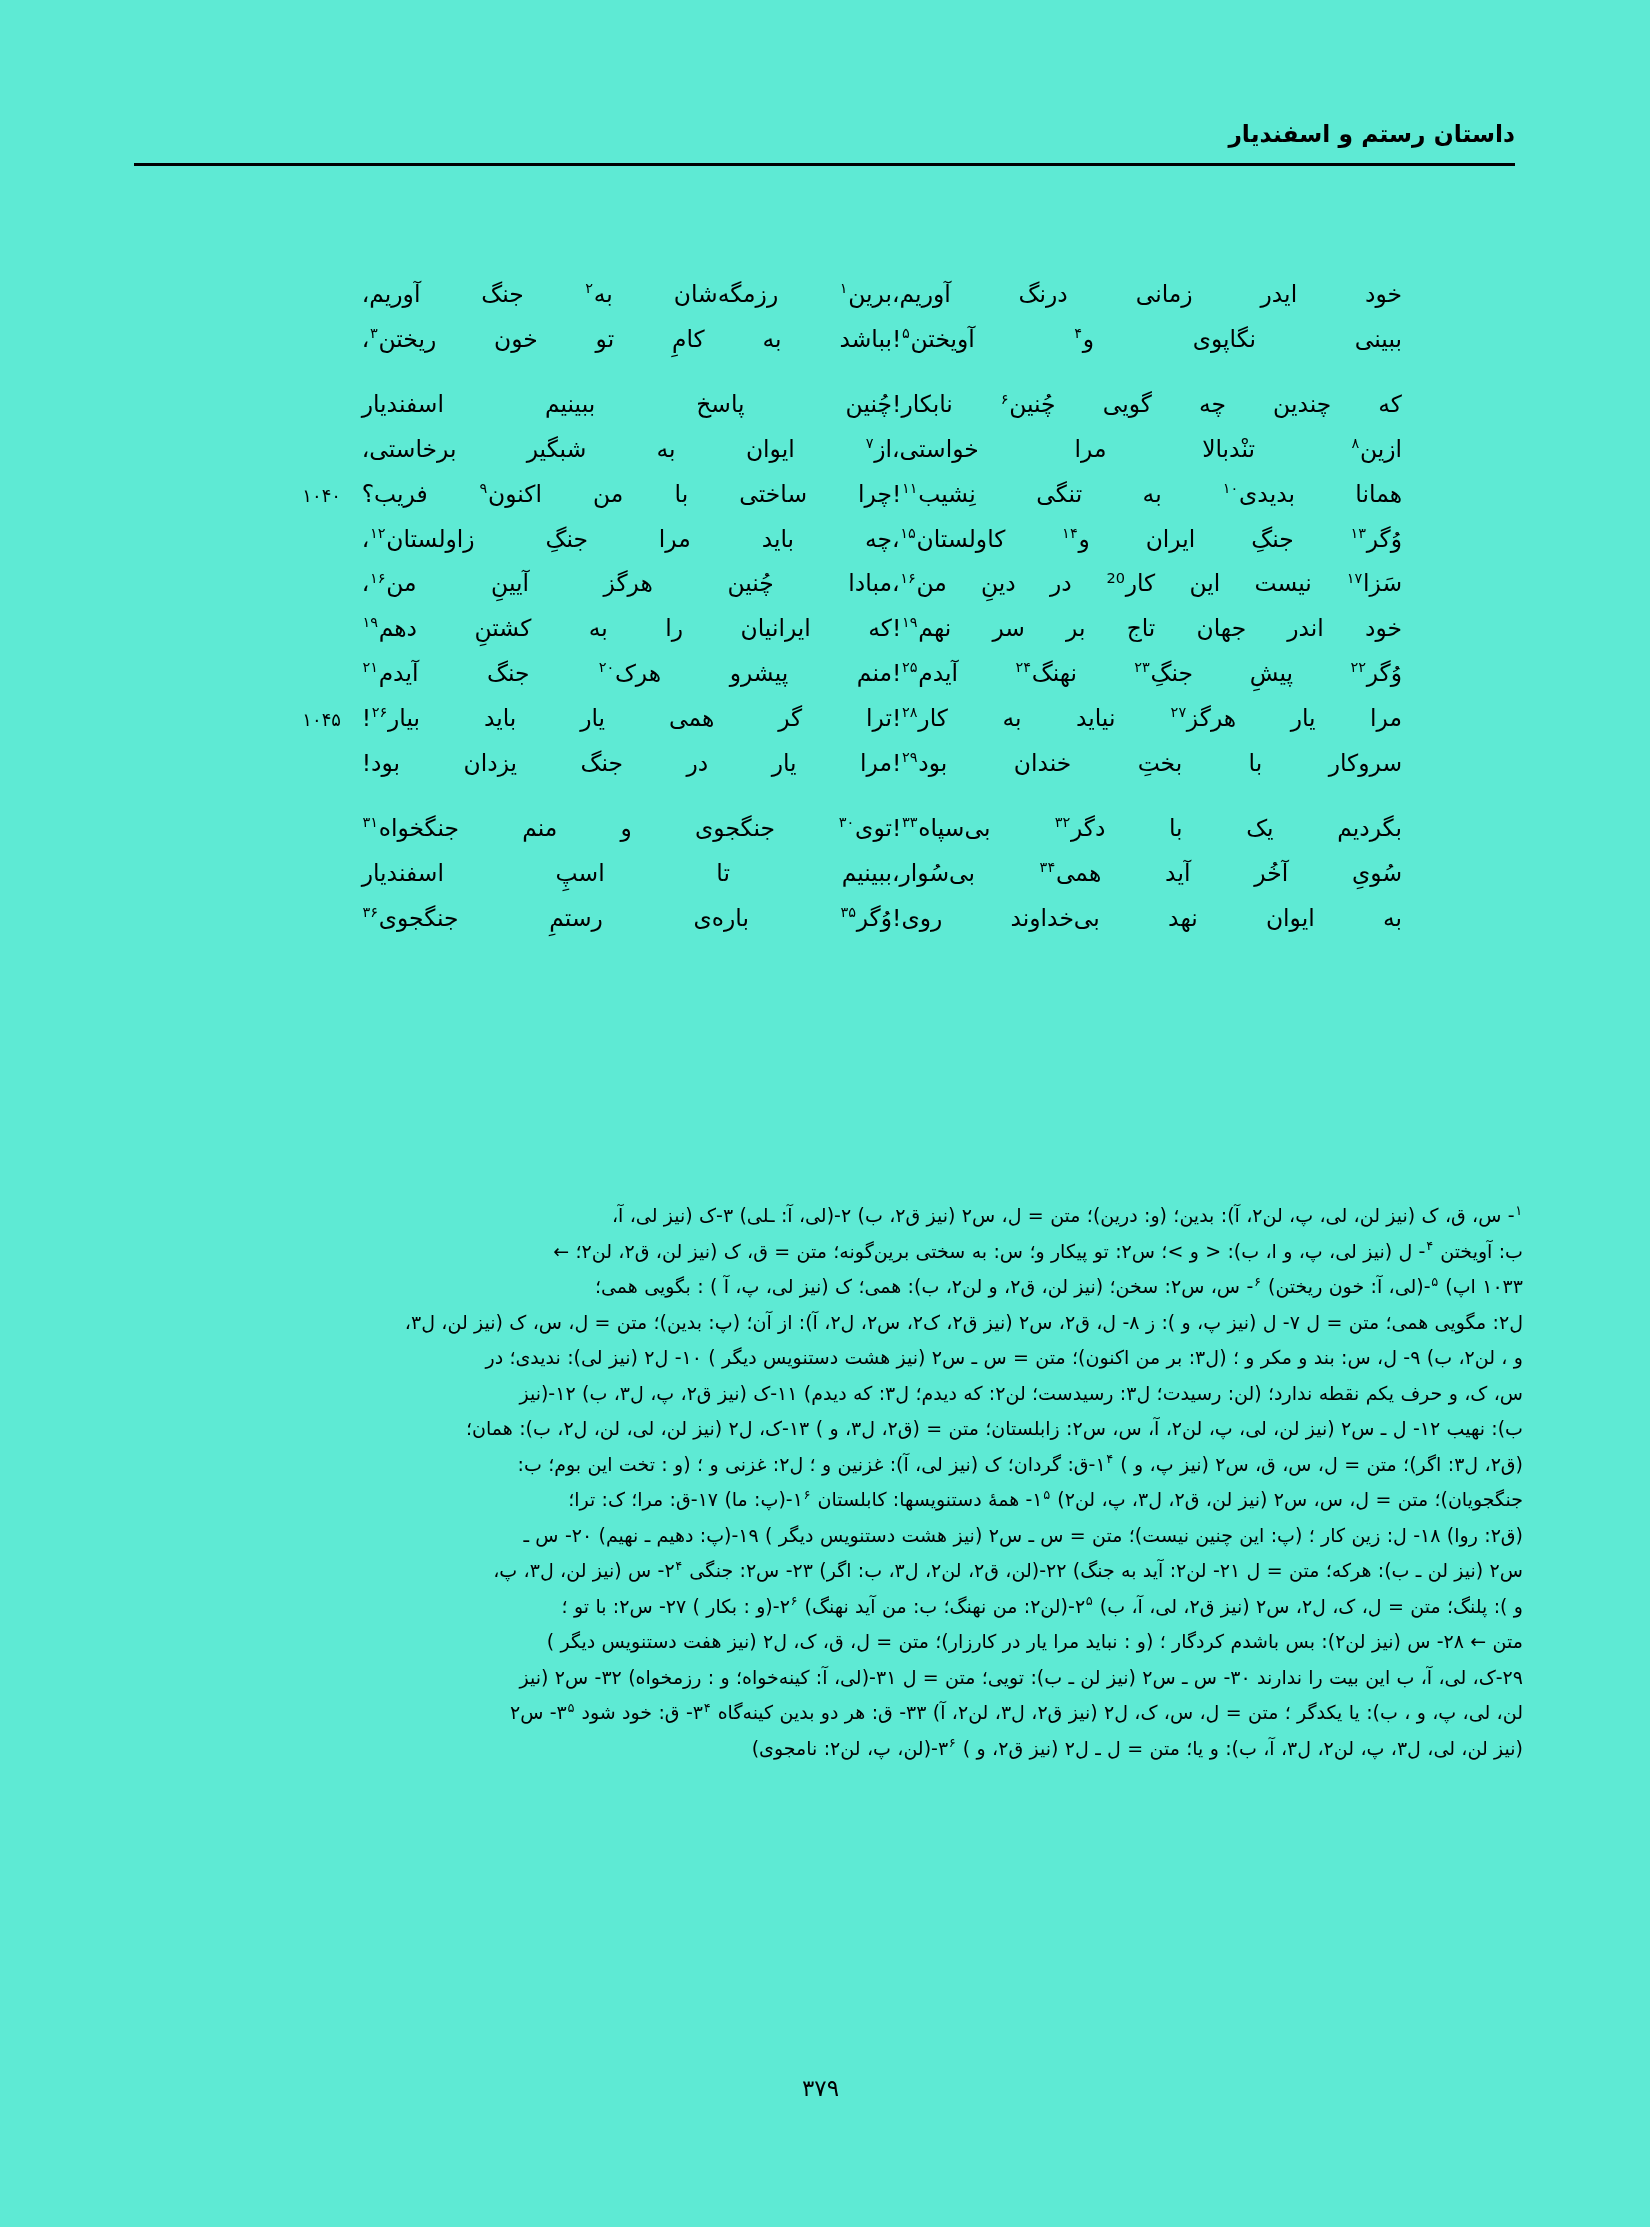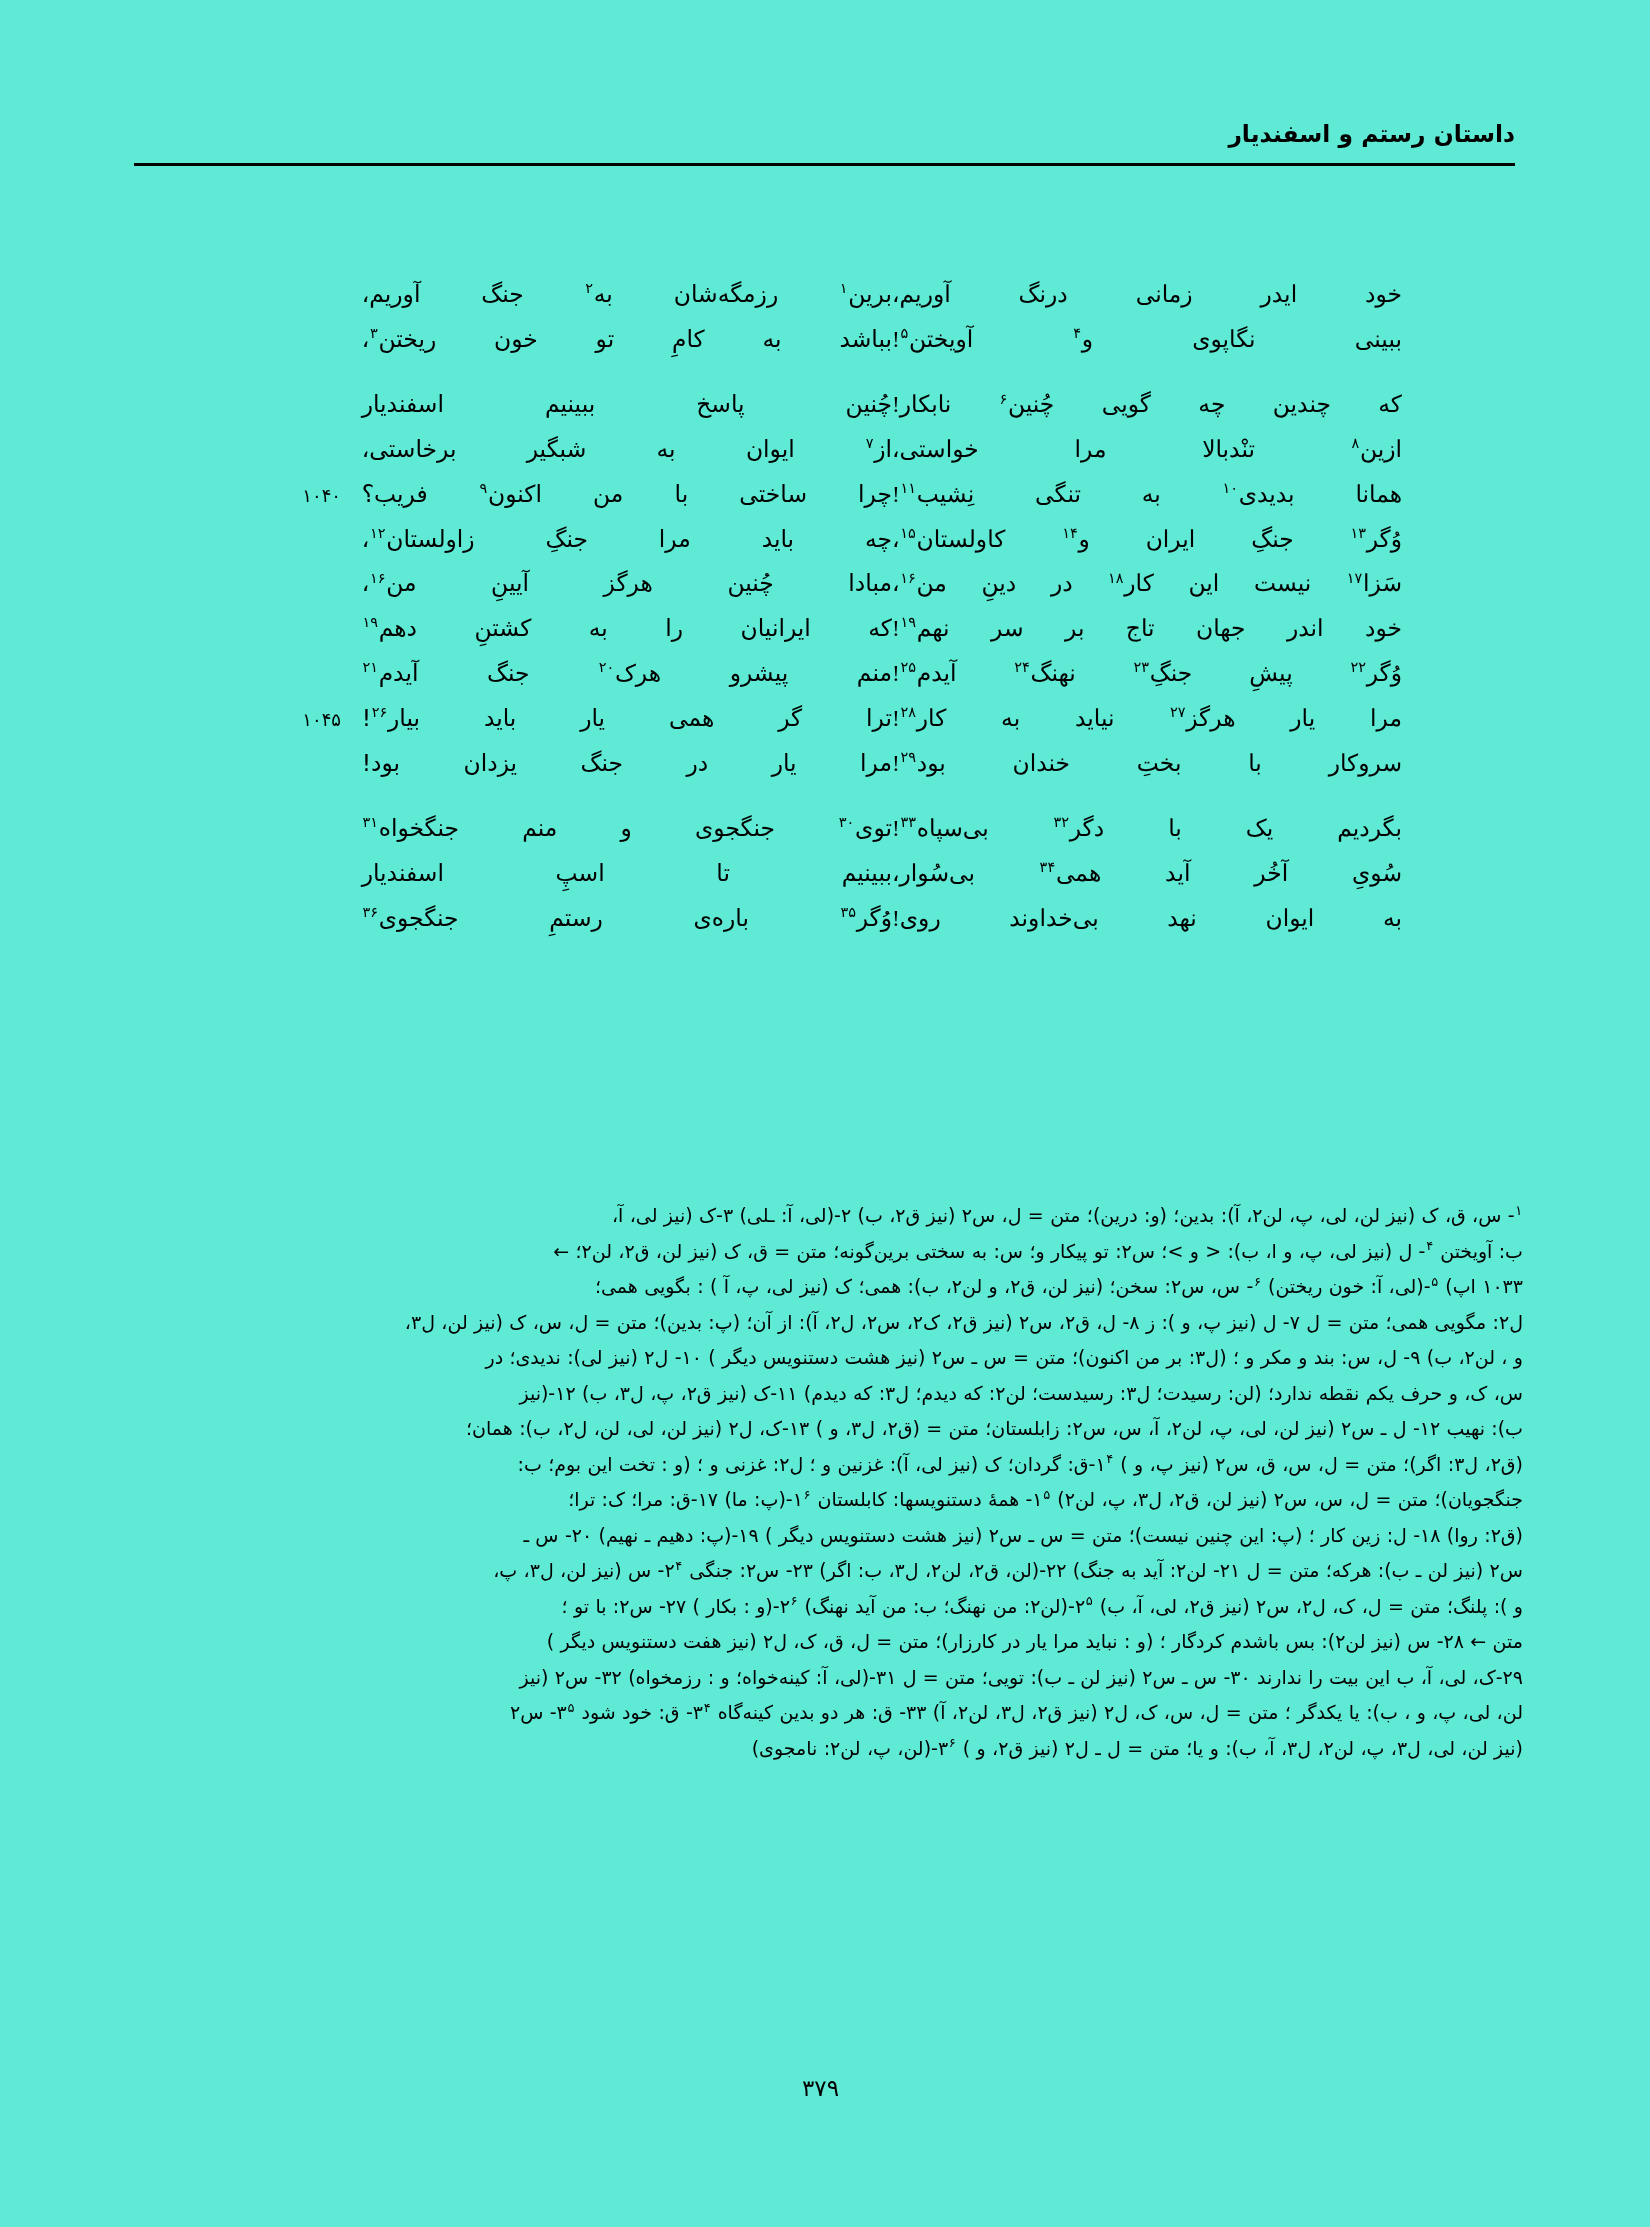--- a/index.html
+++ b/index.html
@@ -83,21 +83,20 @@
     width: 551px;
     text-align: justify;
     text-align-last: justify;
     padding-left: 20.7px;
   }
   .hemistich-b {
     flex: 0 0 510px;
     width: 510px;
     text-align: justify;
     text-align-last: justify;
-    font-family: Liberation Serif, serif;
   }
 
   sup.note {
     font-size: 14.5px;
     vertical-align: super;
     line-height: 0;
     padding: 0 0.7px;
   }
 
   
@@ -169,21 +168,21 @@
         <div class="hemistich hemistich-b">همانا بدیدی<sup class="note">۱۰</sup> به تنگی نِشیب<sup class="note">۱۱</sup>!</div>
         <div class="hemistich hemistich-a">چرا ساختی با من اکنون<sup class="note">۹</sup> فریب؟</div>
         <div class="line-number">۱۰۴۰</div>
       </div>
       <div class="couplet">
         <div class="hemistich hemistich-b">وُگر<sup class="note">۱۳</sup> جنگِ ایران و<sup class="note">۱۴</sup> کاولستان<sup class="note">۱۵</sup>،</div>
         <div class="hemistich hemistich-a">چه باید مرا جنگِ زاولستان<sup class="note">۱۲</sup>،</div>
         <div class="line-number"></div>
       </div>
       <div class="couplet">
-        <div class="hemistich hemistich-b">سَزا<sup class="note">۱۷</sup> نیست این کار<sup class="note">۱۸</sup> در دینِ من<sup class="note">۱۶</sup>،</div>
+        <div class="hemistich hemistich-b">سَزا<sup class="note">۱۷</sup> نیست این کار<sup class="note">20</sup> در دینِ من<sup class="note">۱۶</sup>،</div>
         <div class="hemistich hemistich-a">مبادا چُنین هرگز آیینِ من<sup class="note">۱۶</sup>،</div>
         <div class="line-number"></div>
       </div>
       <div class="couplet">
         <div class="hemistich hemistich-b">خود اندر جهان تاج بر سر نهم<sup class="note">۱۹</sup>!</div>
         <div class="hemistich hemistich-a">که ایرانیان را به کشتنِ دهم<sup class="note">۱۹</sup></div>
         <div class="line-number"></div>
       </div>
       <div class="couplet">
         <div class="hemistich hemistich-b">وُگر<sup class="note">۲۲</sup> پیشِ جنگِ<sup class="note">۲۳</sup> نهنگ<sup class="note">۲۴</sup> آیدم<sup class="note">۲۵</sup>!</div>

